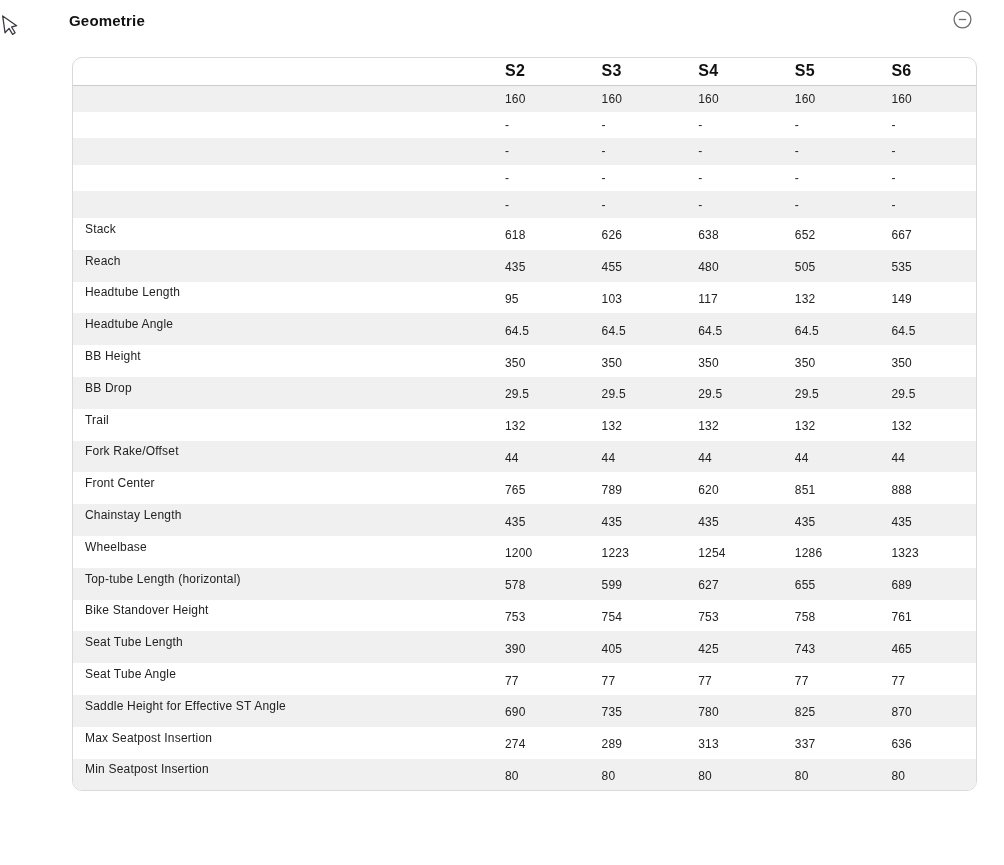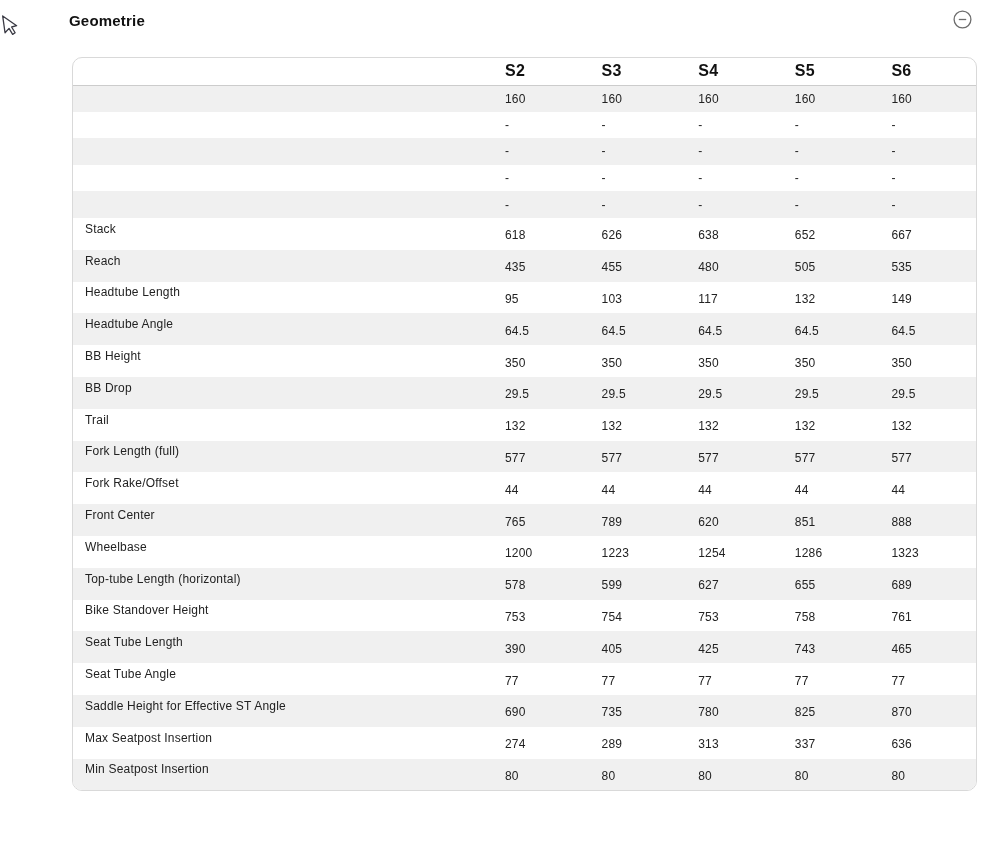--- a/index.html
+++ b/index.html
@@ -218,44 +218,44 @@
         </tr>
         <tr>
           <td class="rowlabel">Trail</td>
           <td class="val">132</td>
           <td class="val">132</td>
           <td class="val">132</td>
           <td class="val">132</td>
           <td class="val">132</td>
         </tr>
         <tr>
-          <td class="rowlabel">Fork Length (full)</td>
-          <td class="val">577</td>
-          <td class="val">577</td>
-          <td class="val">577</td>
-          <td class="val">577</td>
-          <td class="val">577</td>
-        </tr>
-        <tr>
           <td class="rowlabel">Fork Rake/Offset</td>
           <td class="val">44</td>
           <td class="val">44</td>
           <td class="val">44</td>
           <td class="val">44</td>
           <td class="val">44</td>
         </tr>
         <tr>
           <td class="rowlabel">Front Center</td>
           <td class="val">765</td>
           <td class="val">789</td>
           <td class="val">620</td>
           <td class="val">851</td>
           <td class="val">888</td>
         </tr>
         <tr>
+          <td class="rowlabel">Chainstay Length</td>
+          <td class="val">435</td>
+          <td class="val">435</td>
+          <td class="val">435</td>
+          <td class="val">435</td>
+          <td class="val">435</td>
+        </tr>
+        <tr>
           <td class="rowlabel">Wheelbase</td>
           <td class="val">1200</td>
           <td class="val">1223</td>
           <td class="val">1254</td>
           <td class="val">1286</td>
           <td class="val">1323</td>
         </tr>
         <tr>
           <td class="rowlabel">Top-tube Length (horizontal)</td>
           <td class="val">578</td>

